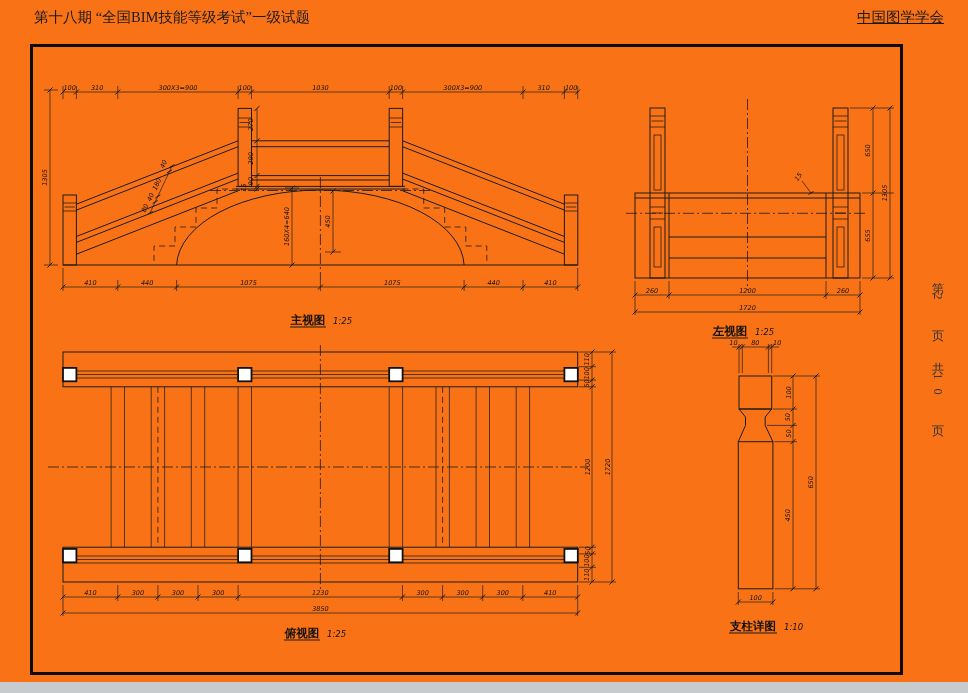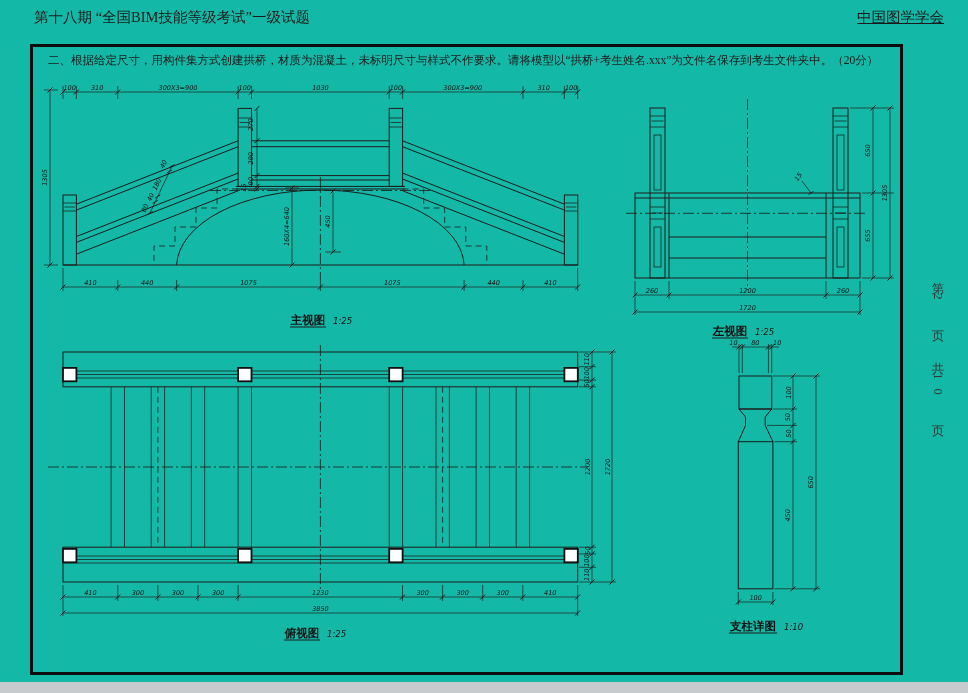--- a/index.html
+++ b/index.html
@@ -1,17 +1,17 @@
 <!DOCTYPE html>
 <html><head>
 <meta charset="utf-8">
 <style>
   html,body{margin:0;padding:0;}
   body{width:968px;height:693px;background:#fff;font-family:"Liberation Serif",serif;position:relative;overflow:hidden;}
-  #page{position:absolute;inset:0;background:#14b8a6;}
+  #page{position:absolute;inset:0;background:#f97316;}
   #bottom-strip{position:absolute;left:0;bottom:0;width:968px;height:11px;background:#c8cbcd;}
   .hdr{position:absolute;top:8px;font-size:14.5px;color:#1a1a1a;white-space:nowrap;}
   #hdr-left{left:34px;}
   #hdr-right{right:24px;text-decoration:underline;}
   #sheet-border{position:absolute;left:30px;top:44px;width:873px;height:631px;border:3px solid #0d0d0d;box-sizing:border-box;background:transparent;}
   #instruction{position:absolute;left:48px;top:53px;width:840px;font-size:11.5px;color:#1a1a1a;white-space:nowrap;}
   .vtext{position:absolute;writing-mode:vertical-rl;font-size:12.5px;color:#333;letter-spacing:9px;white-space:nowrap;}
   #page-no{left:929px;top:272px;}
   #page-total{left:929px;top:352px;}
   svg{position:absolute;overflow:visible;}
@@ -27,21 +27,20 @@
 </style>
 </head>
 <body>
 
 <div id="page">
 
   <div id="hdr-left" class="hdr">第十八期 “全国BIM技能等级考试”一级试题</div>
   <div id="hdr-right" class="hdr">中国图学学会</div>
 
   <div id="sheet-border"></div>
-  <div id="instruction">二、根据给定尺寸，用构件集方式创建拱桥，材质为混凝土，未标明尺寸与样式不作要求。请将模型以“拱桥+考生姓名.xxx”为文件名保存到考生文件夹中。（20分）</div>
 
   <div id="page-no" class="vtext">第 2 页</div>
   <div id="page-total" class="vtext">共 10 页</div>
 
   <svg style="left:40px;top:82px;" width="560" height="262" viewBox="0 0 560 262">
     <g>
       <path class="ln" d="M23 183 H537.7"></path>
       <path class="ln" d="M136.6 183 A143.8 77 0 0 1 424.1 183"></path>
 
       <rect class="ln" x="198.1" y="26.4" width="13.4" height="78"></rect>

